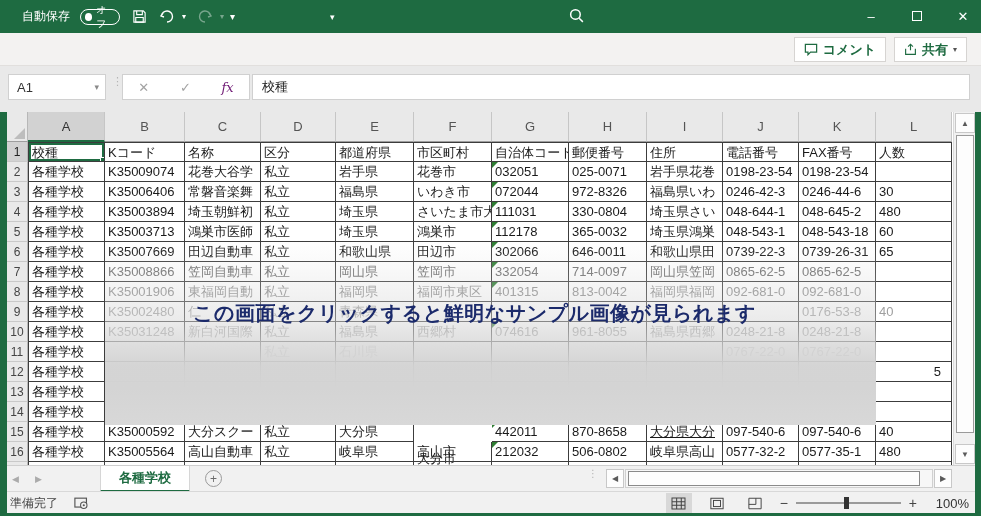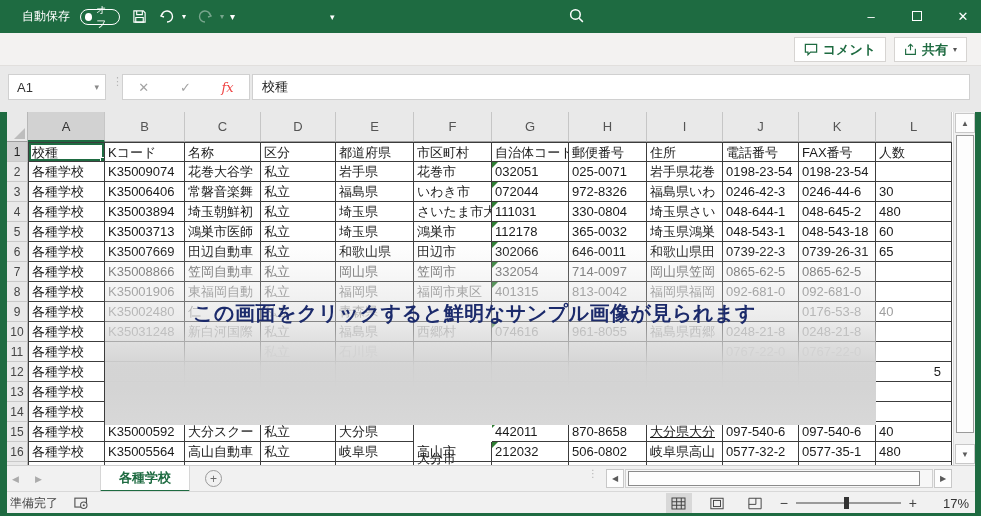--- a/index.html
+++ b/index.html
@@ -31,21 +31,21 @@
   .mr-btn { height:25px; background:#fff; border:1px solid #D6D4D2; display:flex; align-items:center; gap:5px; padding:0 9px; font-size:13px; color:#1E6B41; font-weight:bold; }
   .mr-btn svg { display:block; }
 
   
   .formulabar { position:absolute; left:0; top:66px; width:981px; height:46px; background:#E9E9E9; }
   .namebox { position:absolute; left:8px; top:8px; width:98px; height:26px; background:#fff; border:1px solid #D0D0D0; display:flex; align-items:center; font-size:13px; color:#333; padding-left:8px; }
   .namebox .dd { margin-left:auto; margin-right:6px; color:#8a8a8a; font-size:9px; }
   .fb-dots { position:absolute; left:112px; top:12px; color:#b5b5b5; font-size:11px; letter-spacing:0; line-height:6px; }
   .fb-btns { position:absolute; left:122px; top:8px; width:128px; height:26px; background:#fff; border:1px solid #D0D0D0; display:flex; align-items:center; justify-content:space-around; }
   .fb-x,.fb-ok { color:#a3a3a3; font-size:13px; }
-  .fb-fx { font-family:"DejaVu Serif","Liberation Serif",serif; font-style:italic; font-size:13px; color:#ef4444; }
+  .fb-fx { font-family:"DejaVu Serif","Liberation Serif",serif; font-style:italic; font-size:13px; color:#701a75; }
   .fb-input { position:absolute; left:252px; top:8px; width:718px; height:26px; background:#fff; border:1px solid #D0D0D0; display:flex; align-items:center; font-size:13px; color:#222; padding-left:9px; }
 
   
   .sheet { position:absolute; left:0; top:112px; width:981px; height:353px; background:#fff; }
   .green-edge-l { position:absolute; left:0; top:112px; width:7px; height:404px; background:#1E6B41; z-index:40; }
   .green-edge-r { position:absolute; right:0; top:112px; width:6px; height:404px; background:#1E6B41; z-index:40; }
   .green-edge-b { position:absolute; left:0; bottom:0; width:981px; height:3px; background:#1E6B41; z-index:41; }
 
   .colheaders { position:absolute; left:7px; top:0; height:30px; display:flex; }
   .corner { width:21px; height:30px; background:#E9E9E9; border-right:1px solid #B7B7B7; border-bottom:1px solid #9E9E9E; position:relative; }
@@ -519,18 +519,18 @@
             <path d="M1 13V1h14v12z M1 8h8 M9 1v7" fill="none" stroke="#444" stroke-width="1.1"></path>
           </svg>
       </span>
       <div class="zoomwrap">
         <span class="zminus">−</span>
         <span class="ztrack">
             <span class="zthumb"></span>
           </span>
         <span class="zplus">+</span>
       </div>
-      <span class="zlabel">17%</span>
+      <span class="zlabel">100%</span>
     </div>
   </div>
 
   <div class="green-edge-b"></div>
 </div>
 
 </body></html>

